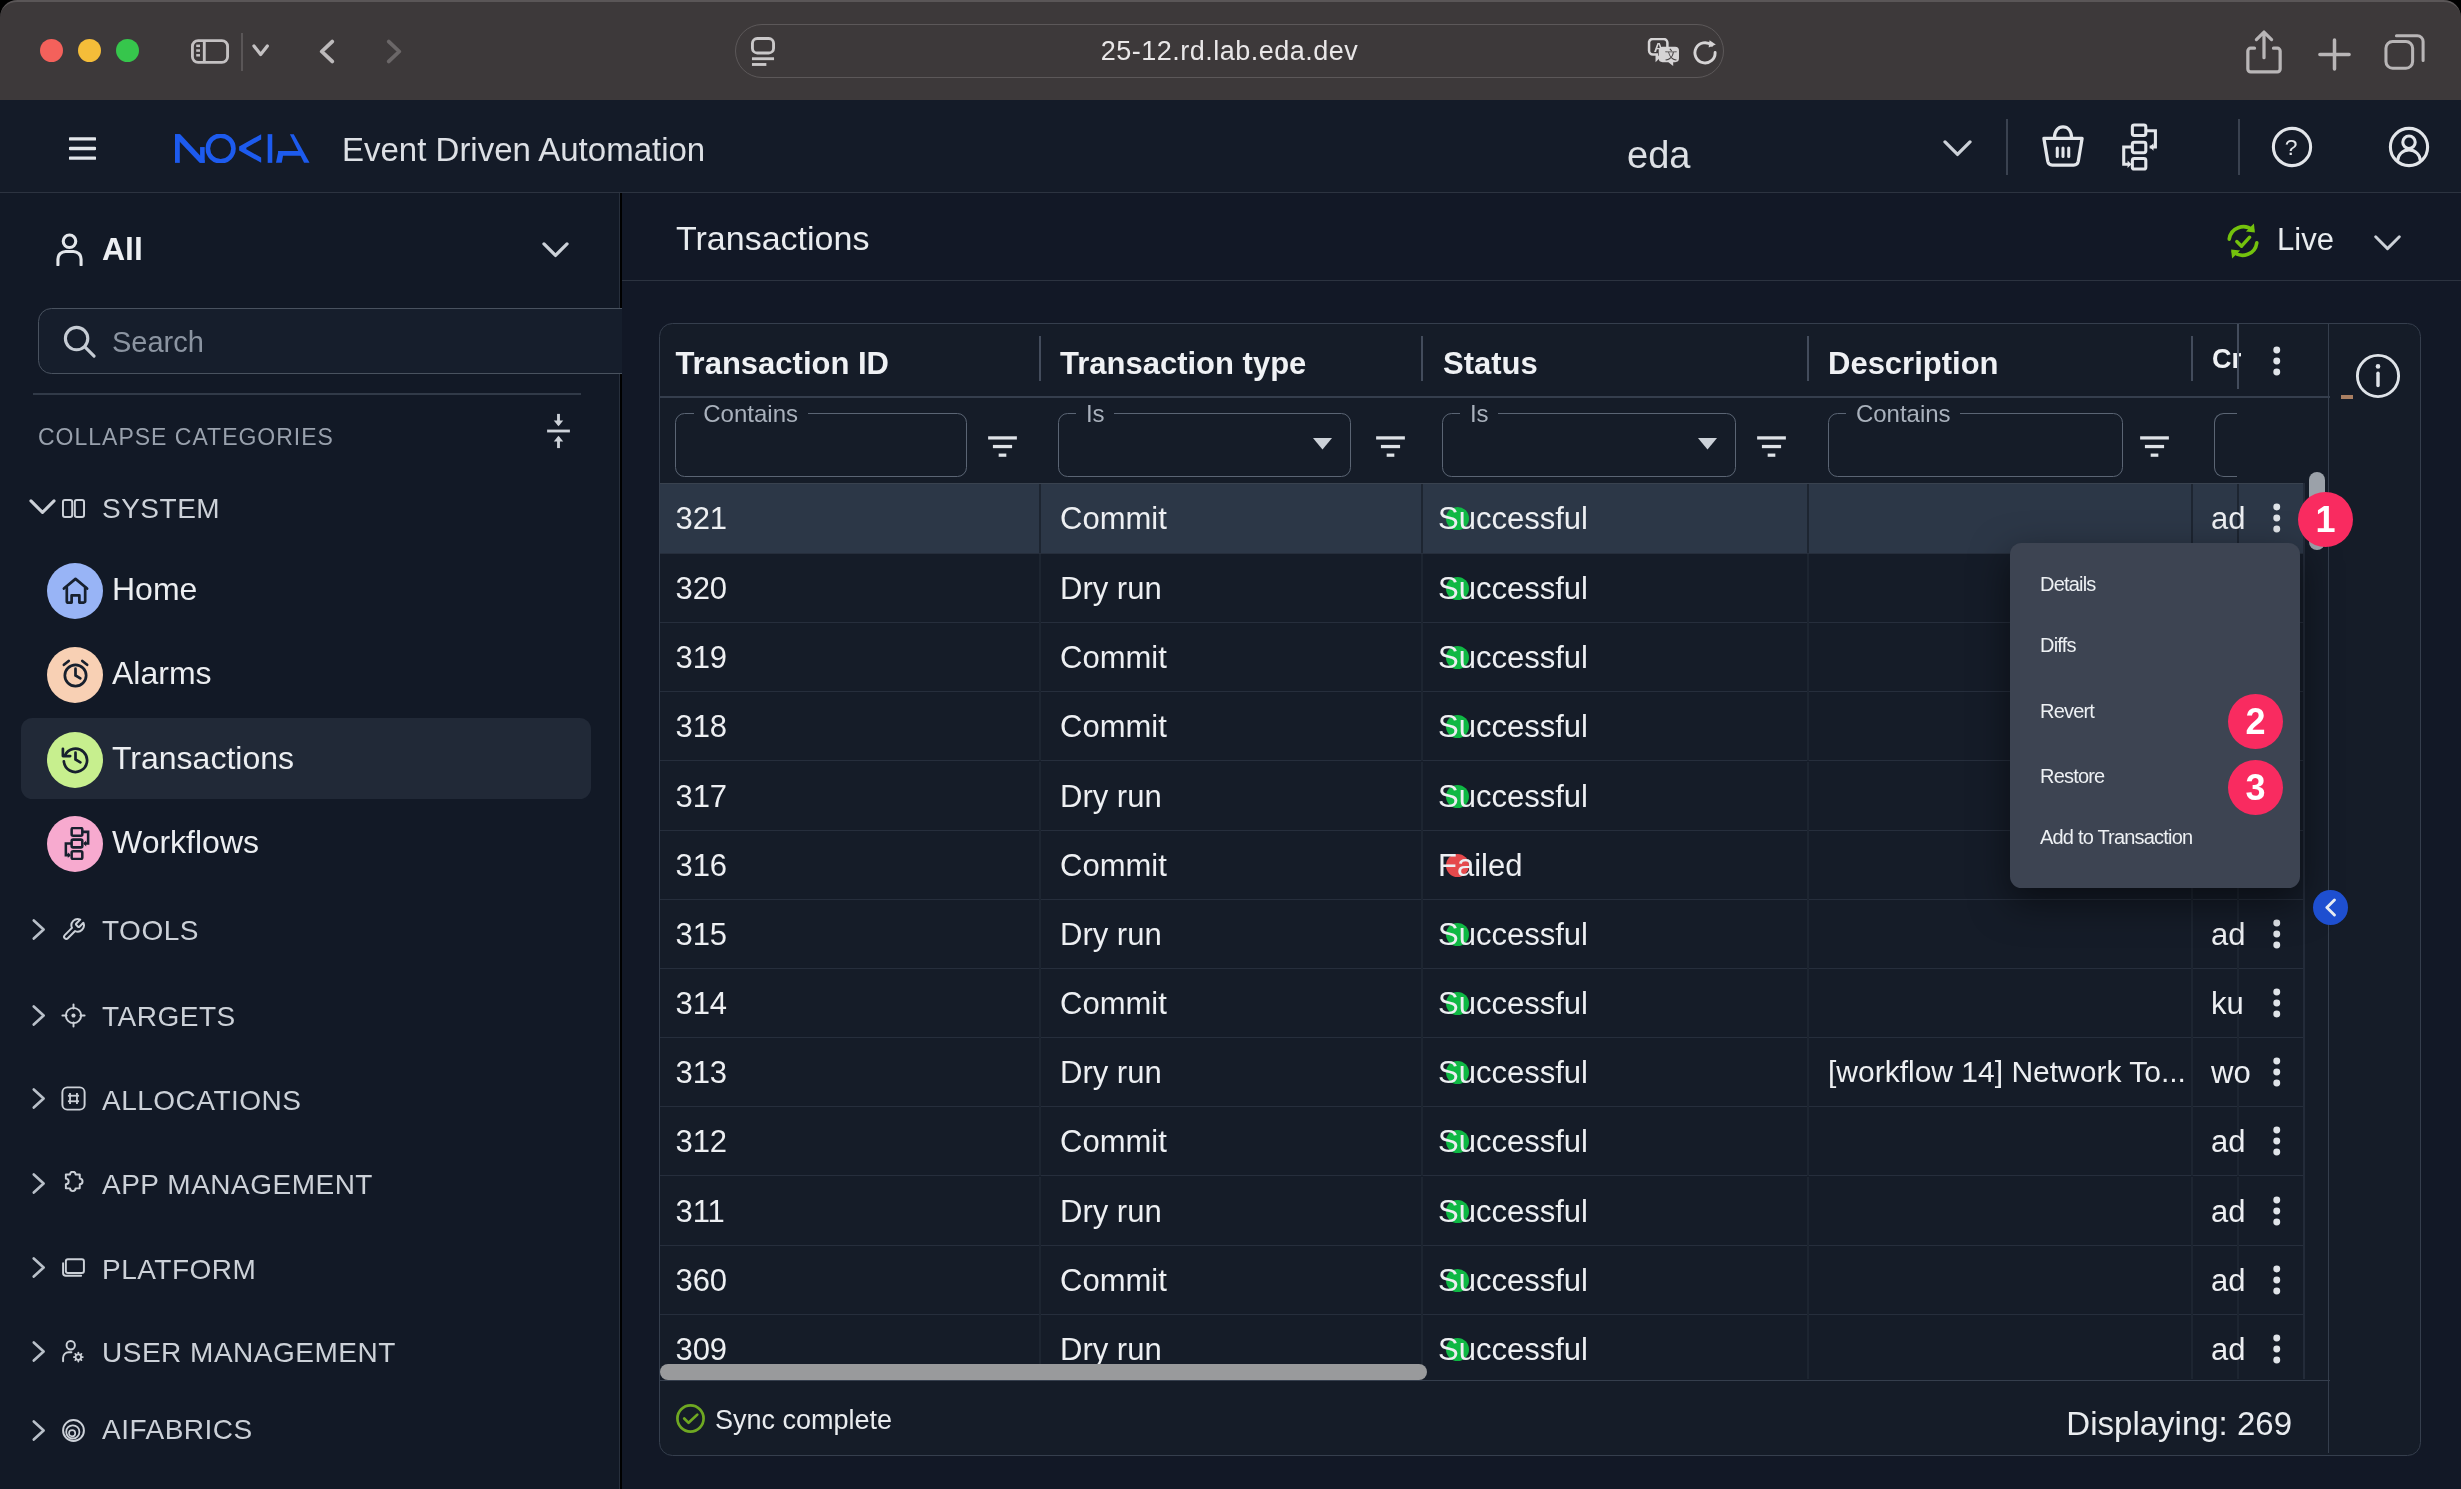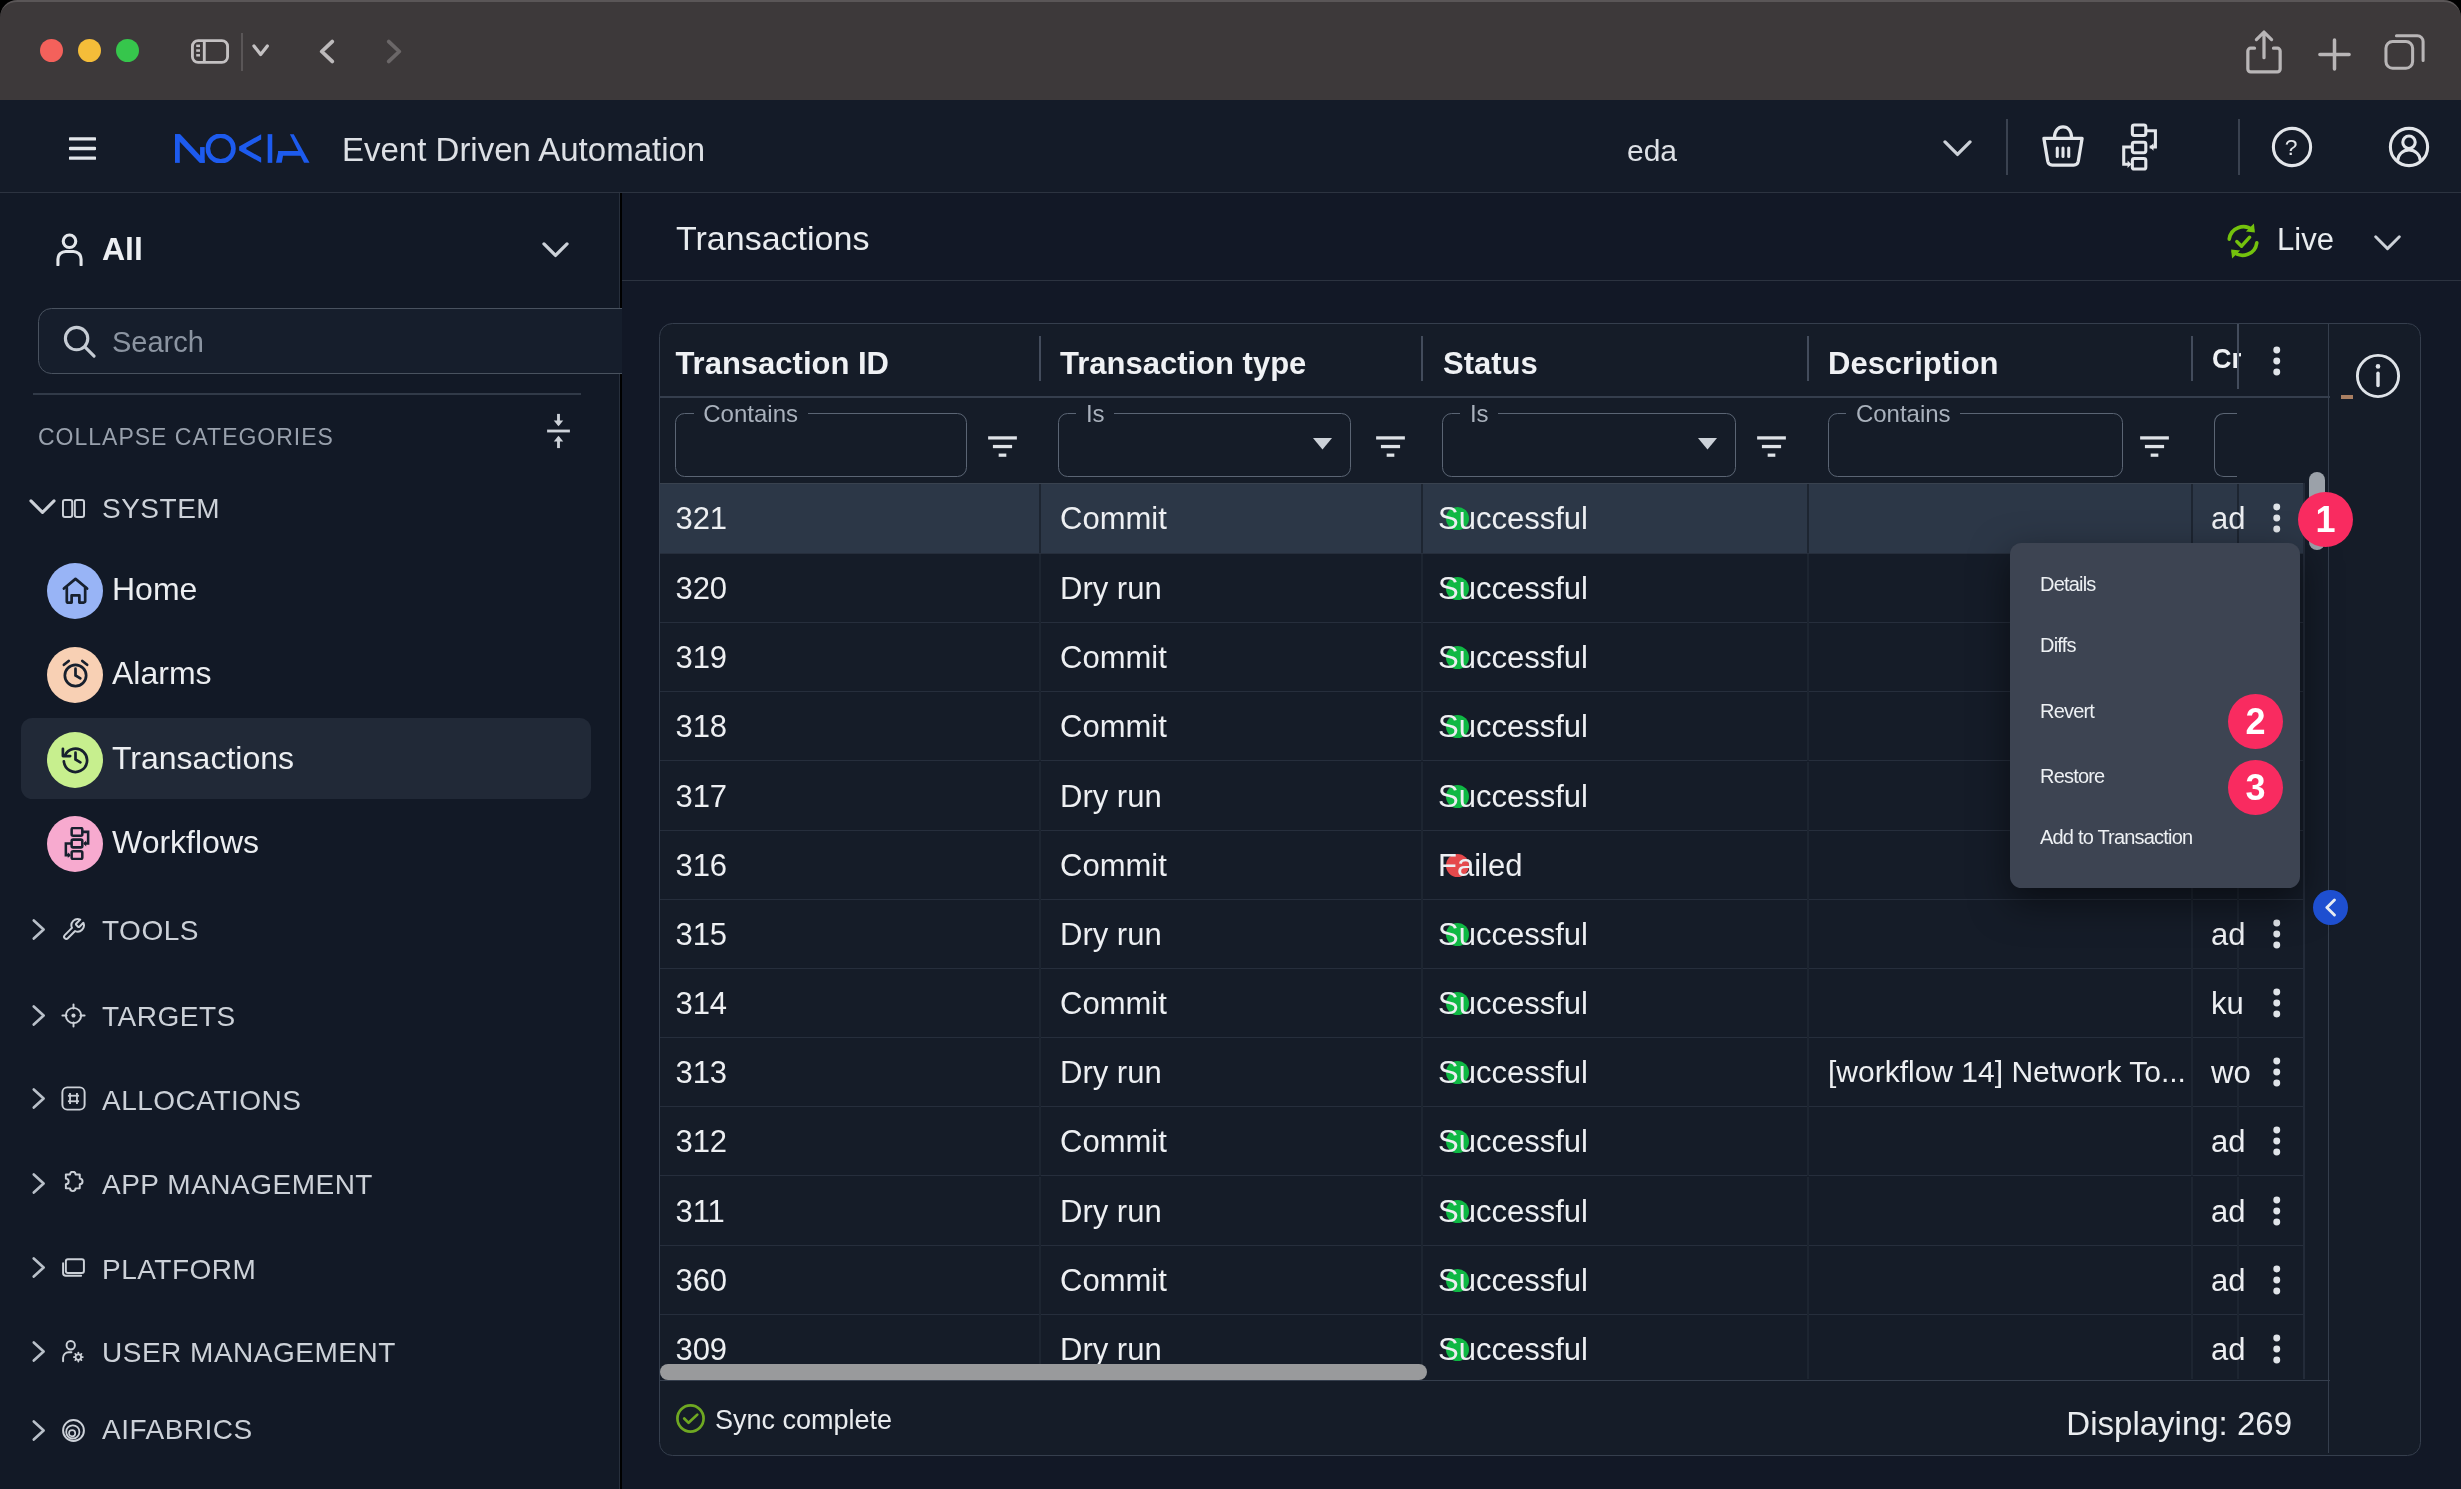--- a/index.html
+++ b/index.html
@@ -12,21 +12,21 @@
   #chrome { left:0; top:0; width:2461px; height:100px; background:#3d393a;
     border-top:2.9px solid #77737480; border-radius:17.3px 17.3px 0 0; }
   .tl { width:23px; height:23px; border-radius:50%; top:37px; }
   #urlbar { left:735px; top:22px; width:989px; height:54px; border:1.9px solid #5c5859;
     border-radius:27px; color:#e9e7e8; font-size:27px; }
   #urltext { width:100%; text-align:center; top:10.6px; letter-spacing:0.5px; }
 
   
   #appheader { left:0; top:100px; width:2461px; height:93px; background:#141b28; border-bottom:1px solid #2c3340; }
   #apptitle { left:342px; top:31px; font-size:33px; color:#dde0e5; }
-  #eda { left:1627px; top:34px; font-size:30px; color:#dde0e5; }
+  #eda { left:1627px; top:34px; font-size:38px; color:#dde0e5; }
   .hsep { width:1.9px; top:19px; height:56px; background:#3a4250; }
 
   
   #sidebar { left:0; top:193px; width:620px; height:1296px; background:#121926; border-right:1.9px solid #272f3c; }
   #alltext { left:102px; top:38px; font-size:32px; font-weight:bold; color:#eef0f3; }
   #searchbox { left:38px; top:115px; width:622px; height:66px; border:1.9px solid #49525f; border-radius:13.4px; background:#161e2c; }
   #searchtext { left:73px; top:17.3px; font-size:29px; color:#8b94a1; }
   #sidediv { left:33px; top:200px; width:548px; height:1.9px; background:#313a48; }
   #collapsecat { left:38px; top:231px; font-size:23px; color:#99a1ad; letter-spacing:1px; }
   .navsec { font-size:28px; color:#ccd1d8; letter-spacing:0.5px; }
@@ -99,20 +99,40 @@
     <path d="M2 2 L9 11 L16 2" fill="none" stroke="#c4c1c2" stroke-width="3.4" stroke-linecap="round" stroke-linejoin="round"></path>
   </svg>
 
   <svg class="abs" style="left:317px;top:37px;" width="19" height="25" viewBox="0 0 20 26">
     <path d="M16 2.5 L5 13 L16 23.5" fill="none" stroke="#bdbabb" stroke-width="4" stroke-linecap="round" stroke-linejoin="round"></path>
   </svg>
   <svg class="abs" style="left:385px;top:37px;" width="19" height="25" viewBox="0 0 20 26">
     <path d="M4 2.5 L15 13 L4 23.5" fill="none" stroke="#6b6768" stroke-width="4" stroke-linecap="round" stroke-linejoin="round"></path>
   </svg>
 
+  <div id="urlbar" class="abs">
+    <svg class="abs" style="left:15.4px;top:11.5px;" width="24" height="30" viewBox="0 0 25 31">
+      <rect x="1.5" y="1.5" width="22" height="15" rx="5" fill="none" stroke="#cac8c9" stroke-width="3"></rect>
+      <line x1="1" y1="22.5" x2="24" y2="22.5" stroke="#cac8c9" stroke-width="3"></line>
+      <line x1="1" y1="28.5" x2="16" y2="28.5" stroke="#cac8c9" stroke-width="3"></line>
+    </svg>
+    <div id="urltext" class="abs">25-12.rd.lab.eda.dev</div>
+
+    <svg class="abs" style="left:910px;top:13.4px;font-size:28px" width="37" height="28" viewBox="0 0 38 29">
+      <path d="M3 4 a4 4 0 0 1 4 -3 h11 a4 4 0 0 1 4 4 v8 a4 4 0 0 1 -4 4 h-2 l-5 5 v-5 h-4 a4 4 0 0 1 -4 -4z" fill="none" stroke="#d6d4d5" stroke-width="2.6"></path>
+      <text x="8" y="14" fill="#d6d4d5" font-size="14" font-weight="bold" font-family="Liberation Sans">A</text>
+      <path d="M17 9 h13 a4 4 0 0 1 4 4 v8 a4 4 0 0 1 -4 4 h-2 v4 l-5 -4 h-6 a4 4 0 0 1 -4 -4 v-8 a4 4 0 0 1 4 -4z" fill="#d6d4d5"></path>
+      <text x="19.5" y="21.5" fill="#464243" font-size="13" font-family="Liberation Sans">文</text>
+    </svg>
+
+    <svg class="abs" style="left:957px;top:12.5px;" width="25" height="29" viewBox="0 0 26 30">
+      <path d="M23 15 a10.5 10.5 0 1 1 -3.5 -7.5" fill="none" stroke="#d6d4d5" stroke-width="3" stroke-linecap="round"></path>
+      <path d="M17.2 2.2 l6.5 4.6 l-7.4 3.1z" fill="#d6d4d5"></path>
+    </svg>
+  </div>
 
   <svg class="abs" style="left:2245px;top:25px;" width="38" height="50" viewBox="0 0 40 52">
     <path d="M20 32 V6 M12 13 L20 5 L28 13" fill="none" stroke="#b9b6b7" stroke-width="3.4" stroke-linecap="round" stroke-linejoin="round"></path>
     <path d="M10 22 H6 a3 3 0 0 0 -3 3 v19 a3 3 0 0 0 3 3 h28 a3 3 0 0 0 3 -3 V25 a3 3 0 0 0 -3 -3 h-4" fill="none" stroke="#b9b6b7" stroke-width="3.4" stroke-linecap="round"></path>
   </svg>
   <svg class="abs" style="left:2316px;top:34px;" width="37" height="37" viewBox="0 0 38 38">
     <path d="M19 4 V34 M4 19 H34" stroke="#b9b6b7" stroke-width="3.6" stroke-linecap="round"></path>
   </svg>
   <svg class="abs" style="left:2384px;top:30px;" width="42" height="40" viewBox="0 0 44 42">
     <rect x="2" y="10" width="28" height="28" rx="7" fill="none" stroke="#b9b6b7" stroke-width="3.2"></rect>

